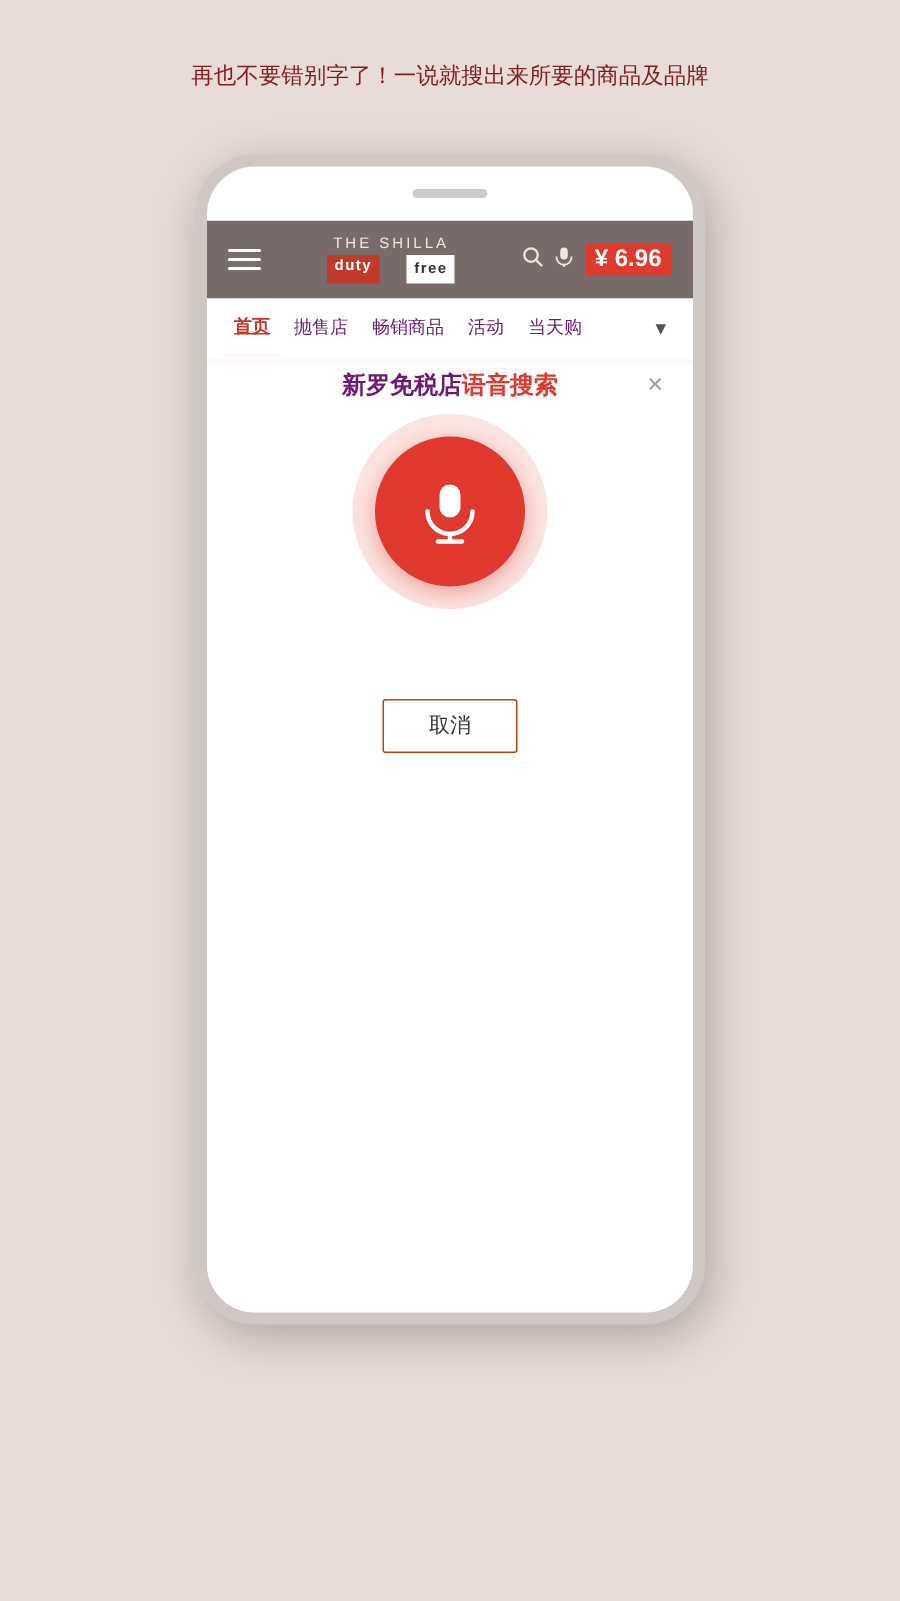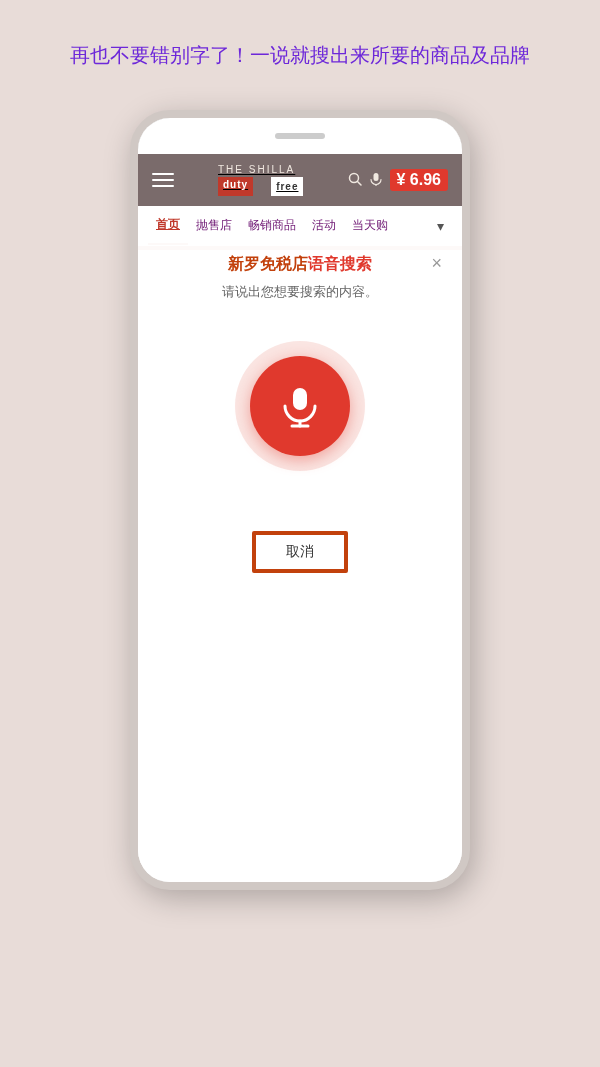--- a/index.html
+++ b/index.html
@@ -24,22 +24,22 @@
       font-weight: bold;
       color: #333;
       margin-bottom: 12px;
     }
 
     .main-title span {
       color: #e0392d;
     }
 
     .subtitle {
-      font-size: 20px;
-      color: #6d28d9;
+      font-size: 15px;
+      color: #7f1d1d;
       line-height: 1.5;
     }
 
     
     .phone-wrapper {
       display: flex;
       justify-content: center;
       align-items: flex-start;
       padding-top: 20px;
     }
@@ -99,21 +99,21 @@
 
     .hamburger-icon span {
       display: block;
       width: 22px;
       height: 2px;
       background: #fff;
       border-radius: 1px;
     }
 
     .logo-container {
-      text-decoration: underline;
+      text-align: center;
     }
 
     .logo-title {
       font-size: 10px;
       color: #f0e8e0;
       letter-spacing: 2px;
       font-weight: normal;
       display: block;
       margin-bottom: 2px;
     }
@@ -236,21 +236,21 @@
       position: relative;
     }
 
     .voice-title {
       font-size: 16px;
       font-weight: bold;
       color: #333;
     }
 
     .voice-title span {
-      color: #c2410c;
+      color: #701a75;
     }
 
     .close-btn {
       position: absolute;
       right: 0;
       top: 0;
       font-size: 18px;
       color: #999;
       cursor: pointer;
       line-height: 1;
@@ -288,21 +288,21 @@
     }
 
     .mic-svg {
       width: 44px;
       height: 44px;
       fill: #fff;
     }
 
     
     .cancel-btn {
-      border: 4px solid #c2410c;
+      border: 1px solid #c2410c;
       background: #fff;
       padding: 8px 30px;
       font-size: 14px;
       color: #333;
       cursor: pointer;
       border-radius: 2px;
     }
   </style>
 </head>
 <body>
@@ -366,21 +366,20 @@
 
       <div class="voice-overlay">
         <div class="voice-overlay-inner">
           <div class="voice-header">
             <div class="voice-title">
               <span>新罗免税店</span><span style="color:#e0392d;">语音搜索</span>
             </div>
             <div class="close-btn">×</div>
           </div>
 
-          <div class="voice-subtitle">请说出您想要搜索的内容。</div>
 
           <div class="mic-button-container">
             <div class="mic-button">
               <svg class="mic-svg" viewBox="0 0 44 44" fill="none">
                 <rect x="15" y="4" width="14" height="22" rx="7" fill="white"></rect>
                 <path d="M7 22c0 8.28 6.72 15 15 15s15-6.72 15-15" stroke="white" stroke-width="3" stroke-linecap="round" fill="none"></path>
                 <line x1="22" y1="37" x2="22" y2="42" stroke="white" stroke-width="3" stroke-linecap="round"></line>
                 <line x1="14" y1="42" x2="30" y2="42" stroke="white" stroke-width="3" stroke-linecap="round"></line>
               </svg>
             </div>

